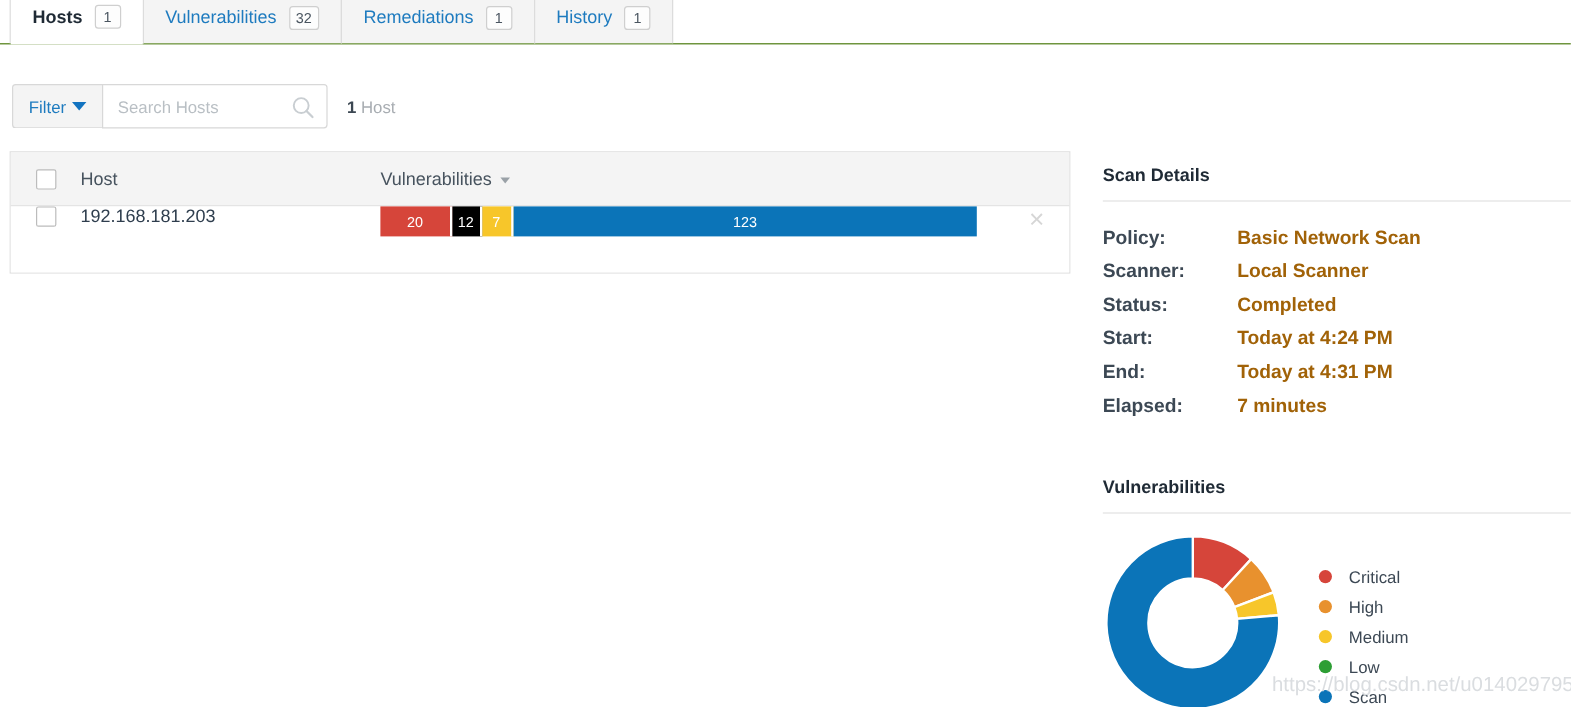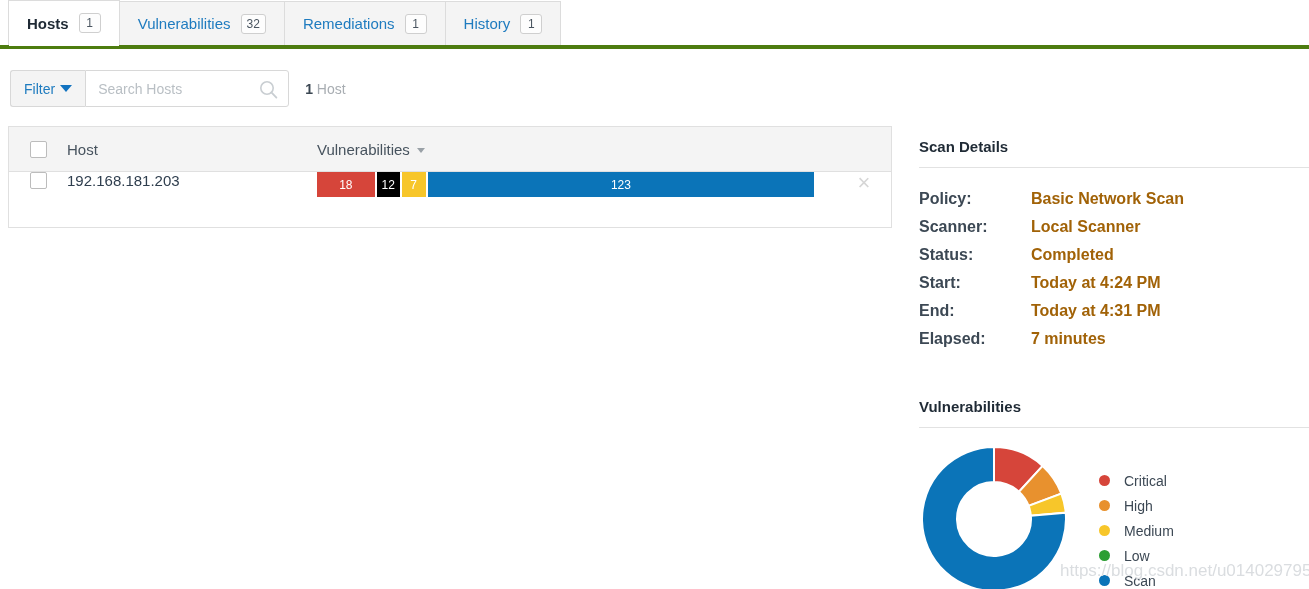--- a/index.html
+++ b/index.html
@@ -7,22 +7,22 @@
     width: 1309px; height: 589px;
     background: #ffffff;
     font-family: "Liberation Sans", sans-serif;
     color: #2f3e4e;
     overflow: hidden;
   }
 
   
   .tabbar {
     position: absolute; left: 0; top: 0;
-    width: 1309px; height: 49px;
-    border-bottom: 4px solid #4d7c0f;
+    width: 1309px; height: 37px;
+    border-bottom: 1px solid #4d7c0f;
     display: flex; align-items: flex-end;
   }
   .tab {
     height: 44px;
     display: flex; align-items: center; gap: 10px;
     padding: 0 18px;
     background: #f4f4f4;
     border: 1px solid #dcdcdc;
     border-bottom: none;
     margin-right: -1px;
@@ -72,21 +72,21 @@
     cursor: pointer;
   }
   .caret-down {
     width: 0; height: 0;
     border-left: 6px solid transparent;
     border-right: 6px solid transparent;
     border-top: 7px solid #1273c0;
   }
   .search-wrap {
     position: relative;
-    width: 204px; height: 37px;
+    width: 188px; height: 37px;
     background: #ffffff;
     border: 1px solid #d8d8d8;
     border-radius: 0 3px 3px 0;
     display: flex; align-items: center;
   }
   .search-input {
     width: 100%; height: 100%;
     border: none; outline: none;
     background: transparent;
     padding: 0 34px 0 12px;
@@ -234,21 +234,21 @@
     </div>
   </div>
 
   <div class="trow">
     <div class="cb-cell">
       <div class="checkbox"></div>
     </div>
     <div class="col-host">192.168.181.203</div>
     <div class="col-vuln">
       <div class="sevbar" id="sevbar">
-          <div class="seg" style="width: 59.7382px; background: rgb(214, 69, 58);">18</div>
+          <div class="seg" style="width: 59.7382px; background: rgb(214, 69, 58);">20</div>
           <div class="seg" style="width: 25px; background: #000000;">12</div>
           <div class="seg" style="width: 25.8064px; background: rgb(247, 198, 42);">7</div>
           <div class="seg" style="width: 386.726px; background: rgb(11, 116, 184);">123</div>
         </div>
     </div>
     <div class="x-cell">×</div>
   </div>
 </div>
 
 <div class="panel" style="top:138px;">

